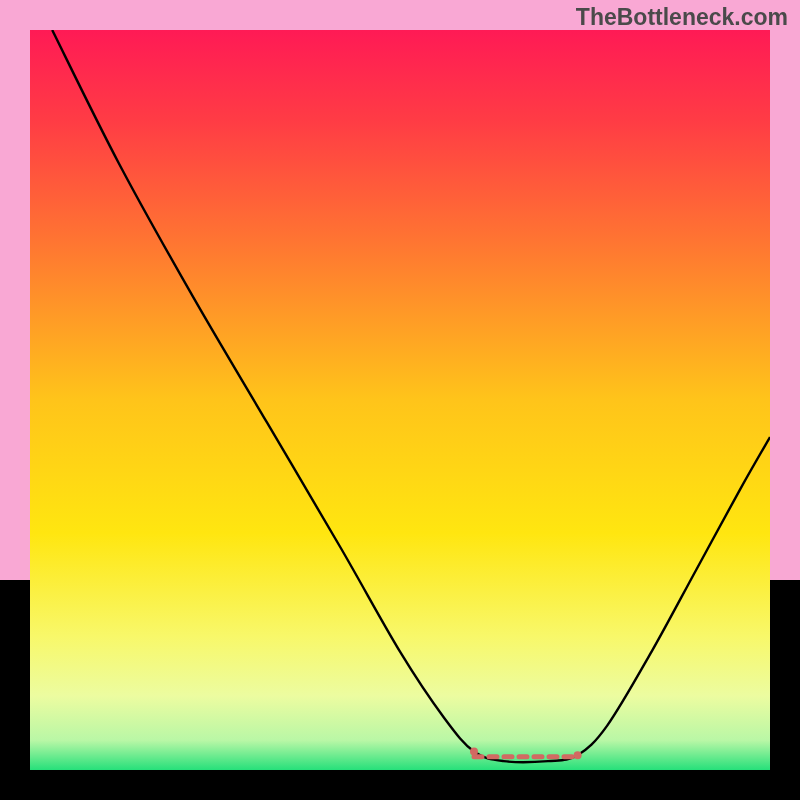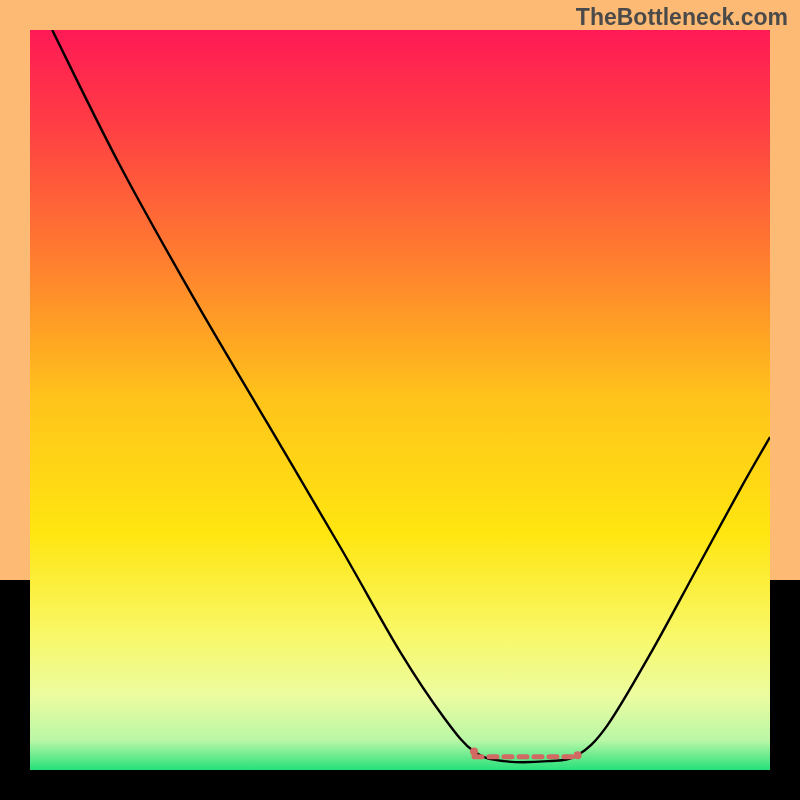--- a/index.html
+++ b/index.html
@@ -1,21 +1,21 @@
 <!DOCTYPE html>
 <html><head>
 <meta charset="utf-8">
 <style>
   * { margin: 0; padding: 0; box-sizing: border-box; }
   html, body { width: 800px; height: 800px; overflow: hidden; background: #000; }
   .container {
     width: 800px;
     height: 580px;
     position: relative;
-    background: #fdba74;
+    background: #f9a8d4;
   }
   .watermark {
     position: absolute;
     top: 4px;
     right: 12px;
     color: #4a4a4a;
     font-family: Arial, Helvetica, sans-serif;
     font-size: 23px;
     font-weight: bold;
     letter-spacing: 0px;

